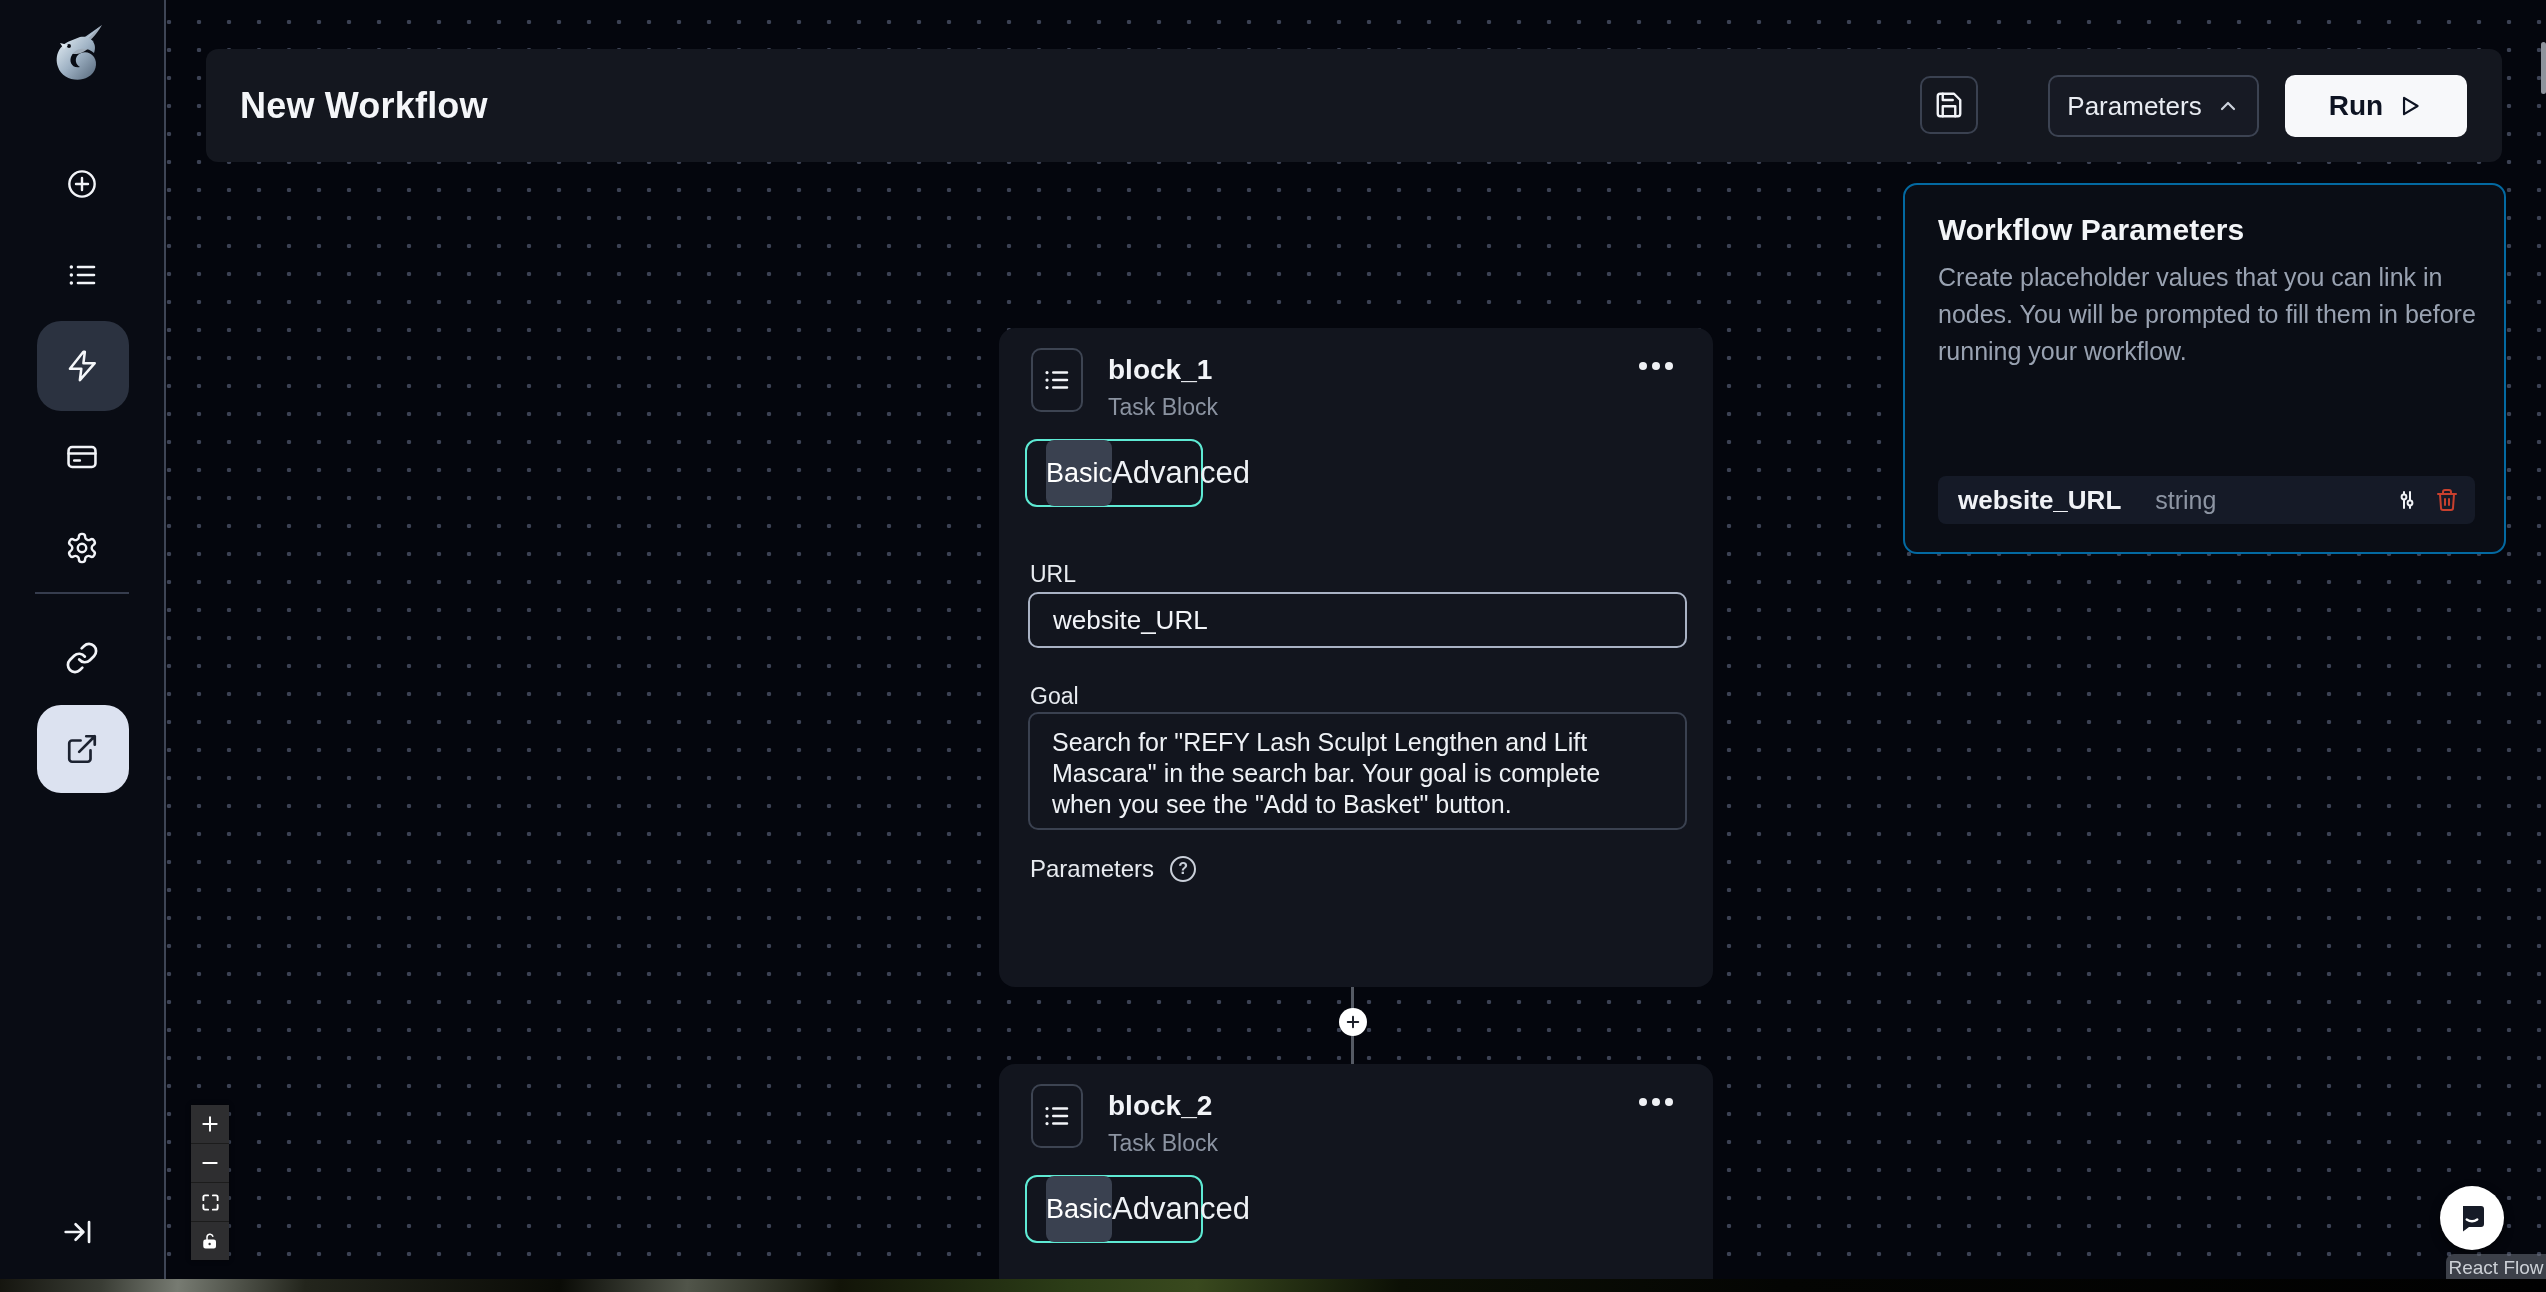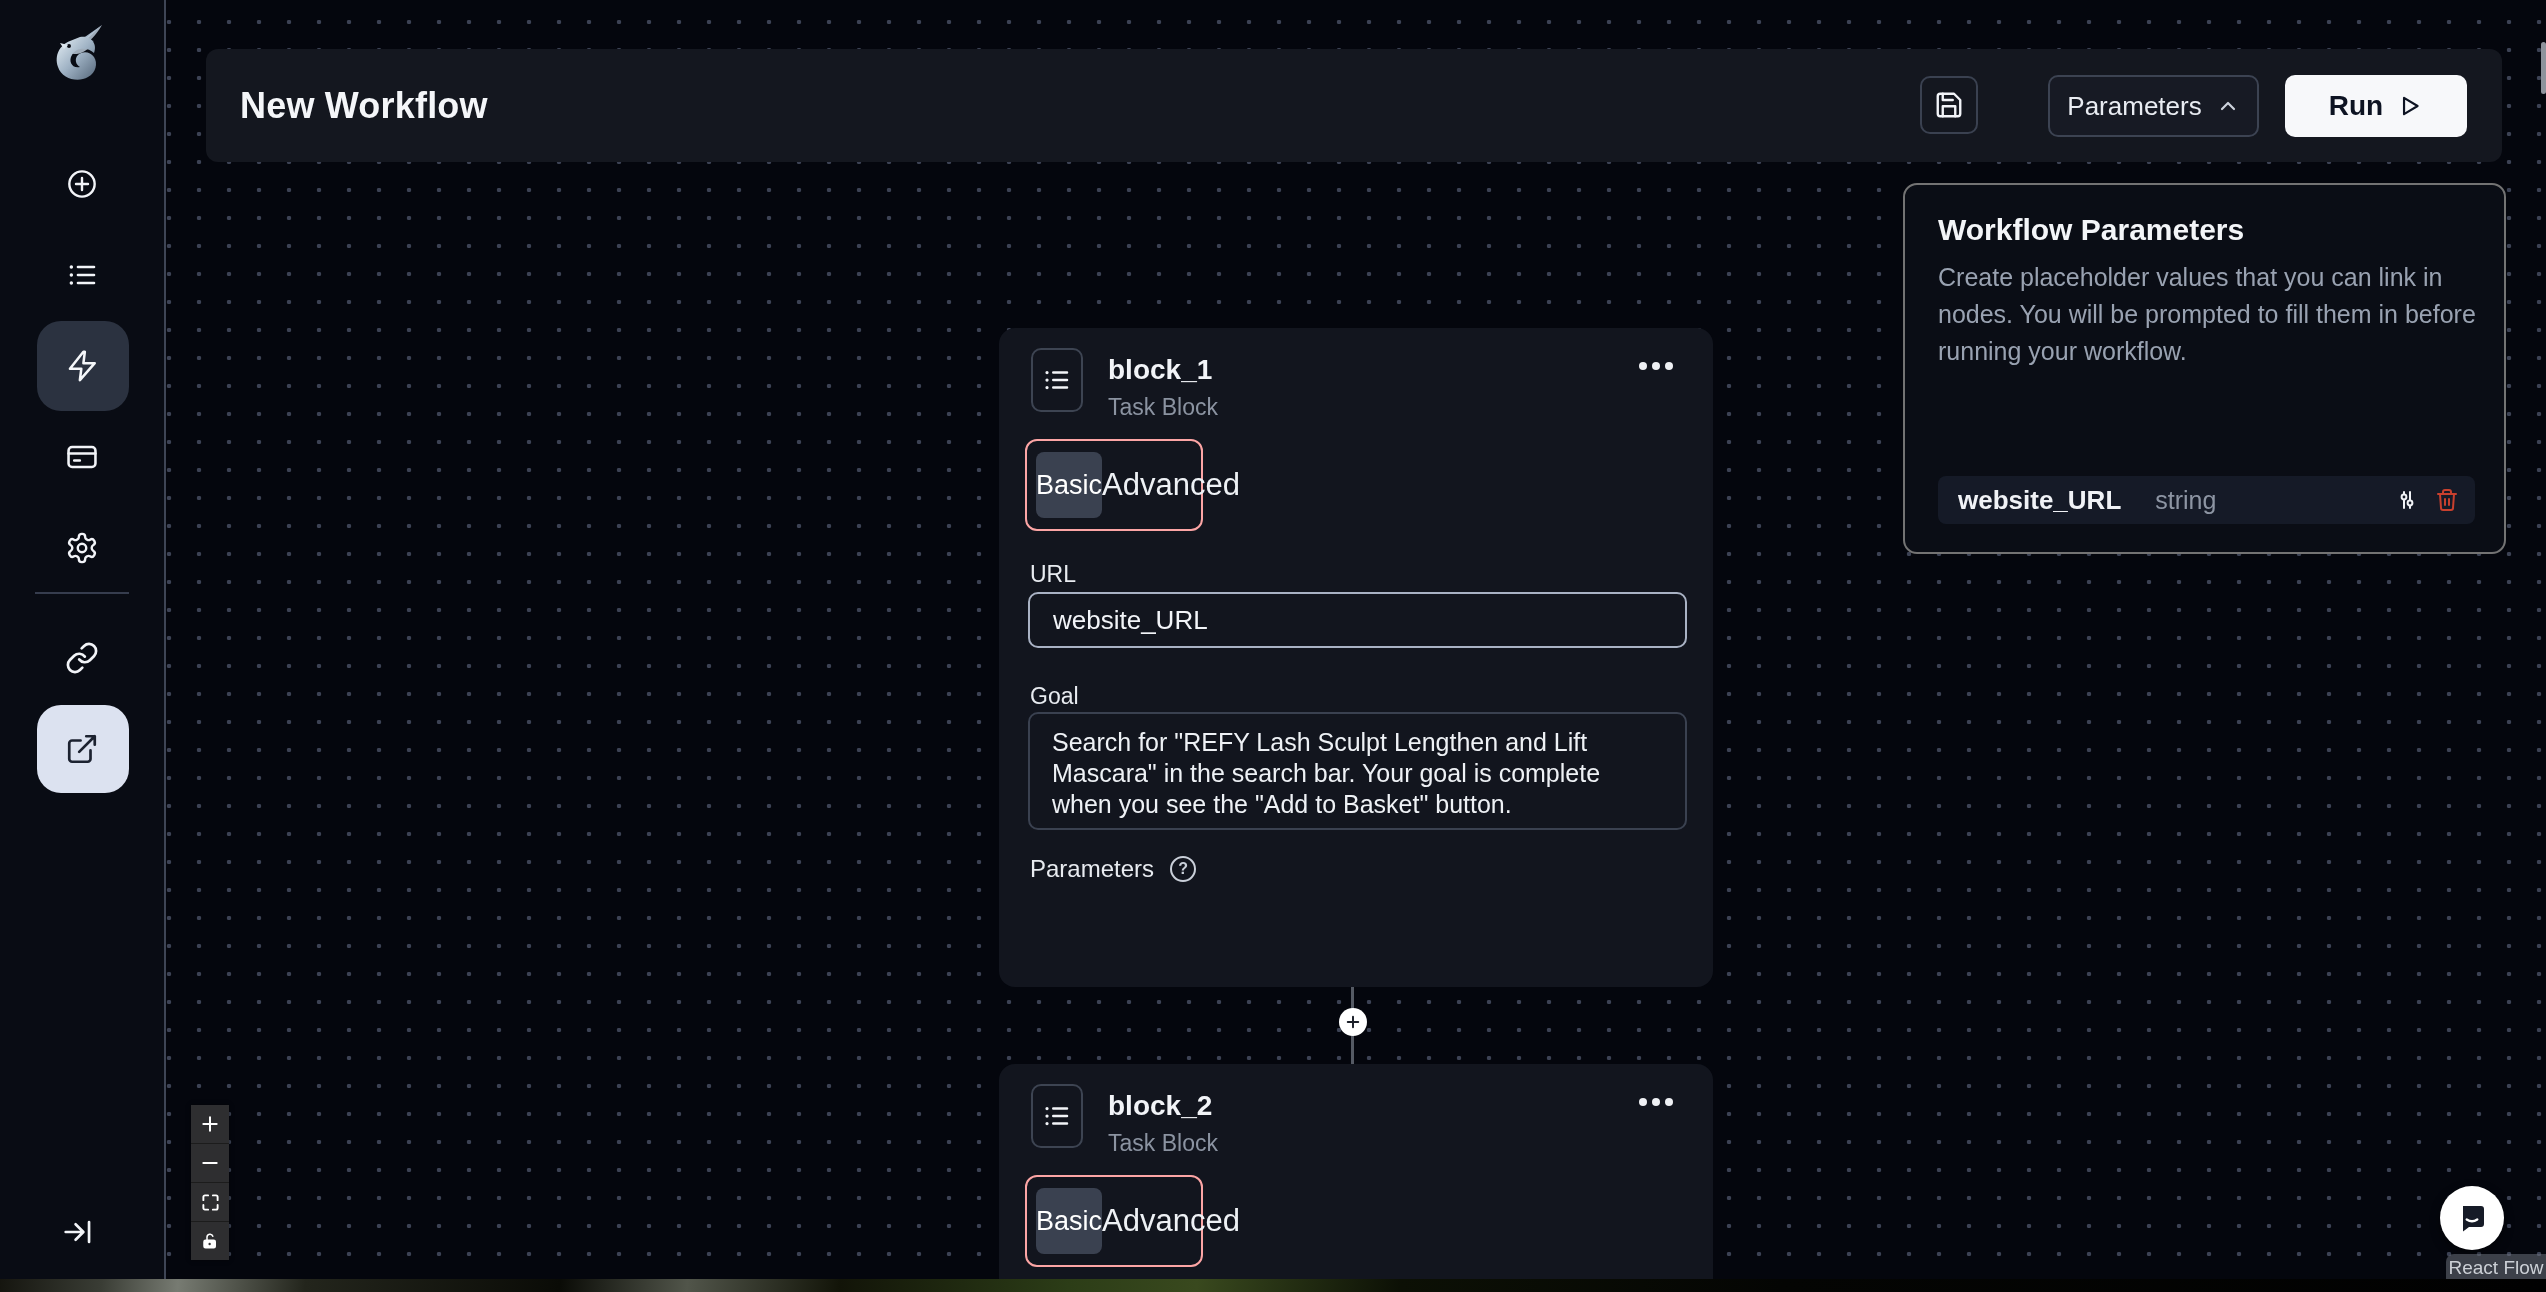--- a/index.html
+++ b/index.html
@@ -37,21 +37,21 @@
   
   .card { position:absolute; width:714px; background:#12151e; border-radius:16px; z-index:4; }
   .card1 { left:999px; top:328px; height:659px; }
   .card2 { left:999px; top:1064px; height:230px; border-bottom-left-radius:0; border-bottom-right-radius:0; }
   .icon-box { position:absolute; left:32px; top:20px; width:52px; height:64px; border:2px solid #3d4452; border-radius:10px;
     display:flex; align-items:center; justify-content:center; }
   .block-title { position:absolute; left:109px; top:26px; font-size:28px; font-weight:600; color:#f2f4f8; }
   .block-sub { position:absolute; left:109px; top:66px; font-size:23px; color:#8b93a1; }
   .dots3 { position:absolute; left:640px; top:34px; display:flex; gap:5px; }
   .dots3 i { width:8px; height:8px; border-radius:50%; background:#eef0f4; }
-  .tab-group { position:absolute; left:26px; top:111px; width:178px; height:92px; border:2px solid #fca5a5; border-radius:12px; display:flex; align-items:center; padding:9px; }
+  .tab-group { position:absolute; left:26px; top:111px; width:178px; height:68px; border:2px solid #5eead4; border-radius:12px; display:flex; align-items:center; padding:19px; }
   .tab-basic { width:72px; height:66px; background:#3a4150; border-radius:8px; display:flex; align-items:center; justify-content:center;
     font-size:27px; color:#ffffff; }
   .tab-adv { flex:1; display:flex; align-items:center; justify-content:center; font-size:31px; color:#eef1f5; }
   .field-label { position:absolute; left:31px; font-size:23px; color:#e8ebf0; }
   .url-input { position:absolute; left:29px; top:264px; width:659px; height:56px; background:transparent; border:2px solid #a9b2c4; border-radius:10px;
     color:#f2f4f8; font-size:26px; padding:0 23px; font-family:"Liberation Sans","DejaVu Sans",sans-serif; outline:none; }
   .goal-box { position:absolute; left:29px; top:384px; width:659px; height:118px; border:2px solid #3a4150; border-radius:10px;
     padding:13px 22px; font-size:25px; line-height:31px; color:#eef1f5; }
   .params-row-label { position:absolute; left:31px; top:527px; display:flex; align-items:center; gap:16px; }
   .params-row-label span { font-size:24px; color:#e8ebf0; }
@@ -61,21 +61,21 @@
     display:flex; align-items:center; }
   .select-box span { font-size:26px; font-weight:600; color:#8b93a2; margin-left:27px; flex:1; }
   .select-box .chev { margin-right:22px; }
 
   
   .edge-line { position:absolute; left:1351px; top:987px; width:3px; height:77px; background:#555a64; z-index:3; }
   .edge-plus { position:absolute; left:1339px; top:1008px; width:28px; height:28px; background:#ffffff; border-radius:50%;
     display:flex; align-items:center; justify-content:center; z-index:4; }
 
   
-  .wf-panel { position:absolute; left:1903px; top:183px; width:603px; height:371px; background:#0a0d15; border:2px solid #737373; border-radius:14px; z-index:5; }
+  .wf-panel { position:absolute; left:1903px; top:183px; width:603px; height:371px; background:#0a0d15; border:2px solid #0369a1; border-radius:14px; z-index:5; }
   .wf-title { position:absolute; left:33px; top:28px; font-size:30px; font-weight:600; color:#f3f5f8; }
   .wf-desc { position:absolute; left:33px; top:74px; width:540px; font-size:25px; line-height:37px; color:#99a2b1; }
   .wf-add { position:absolute; left:33px; top:213px; width:537px; height:45px; background:#f5f7fa; border-radius:8px;
     display:flex; align-items:center; justify-content:center; gap:12px; }
   .wf-add span { font-size:26px; font-weight:600; color:#10141f; }
   .wf-row { position:absolute; left:33px; top:291px; width:537px; height:48px; background:#151a27; border-radius:8px;
     display:flex; align-items:center; }
   .wf-row .key { margin-left:20px; font-size:26px; font-weight:600; color:#f0f2f6; }
   .wf-row .type { margin-left:34px; font-size:25px; color:#8d95a3; flex:1; }
   .wf-row .acts { display:flex; align-items:center; gap:16px; margin-right:16px; }

